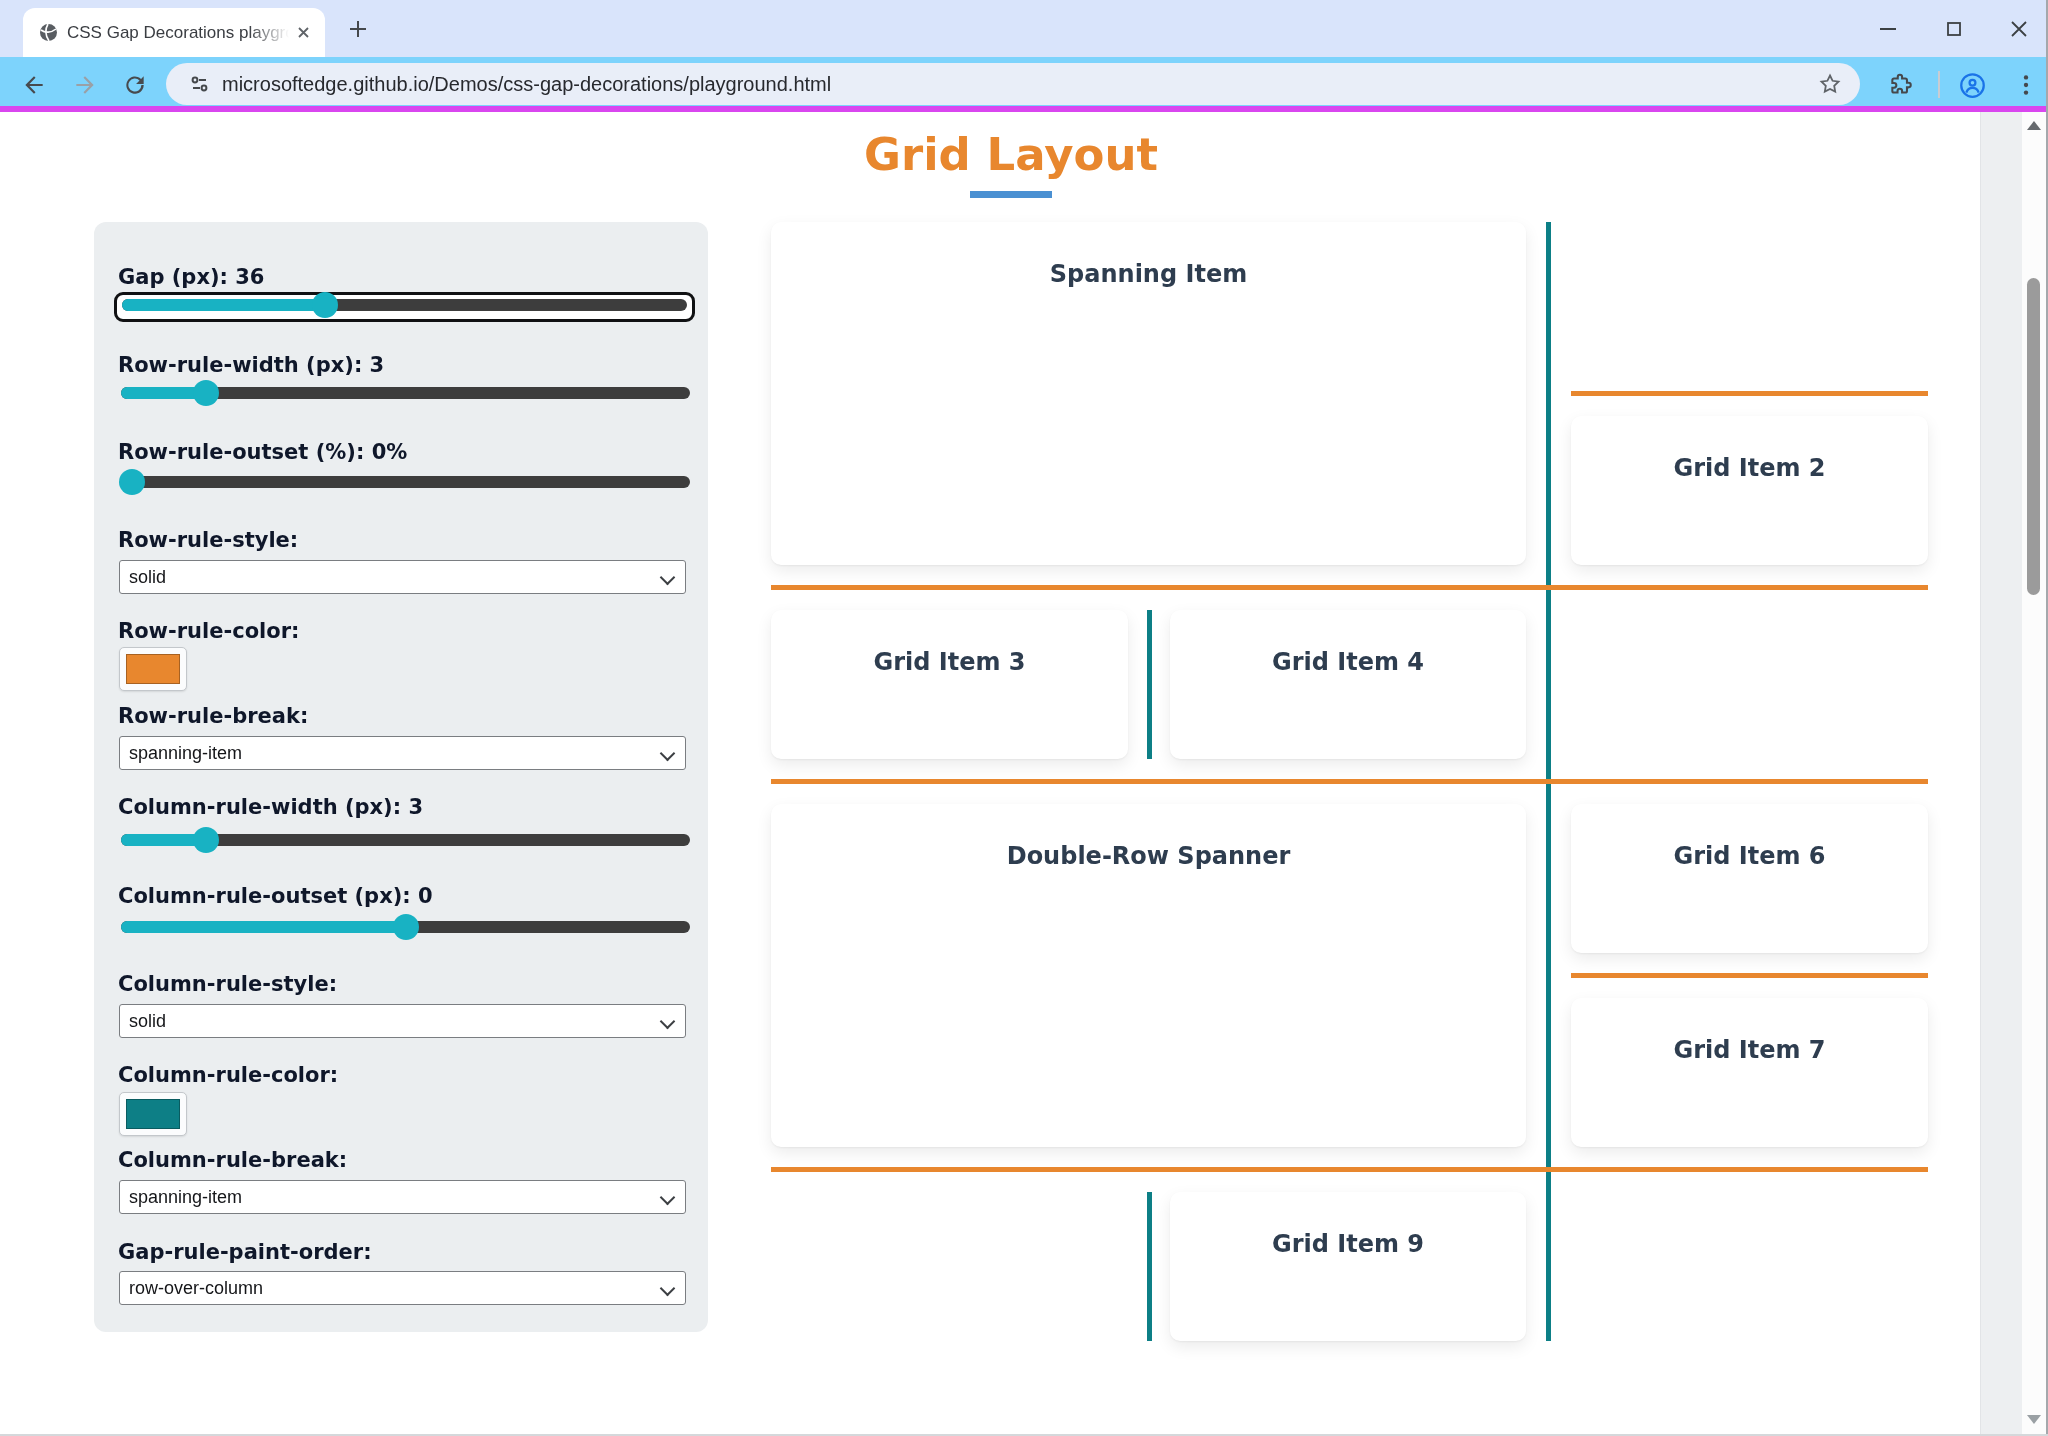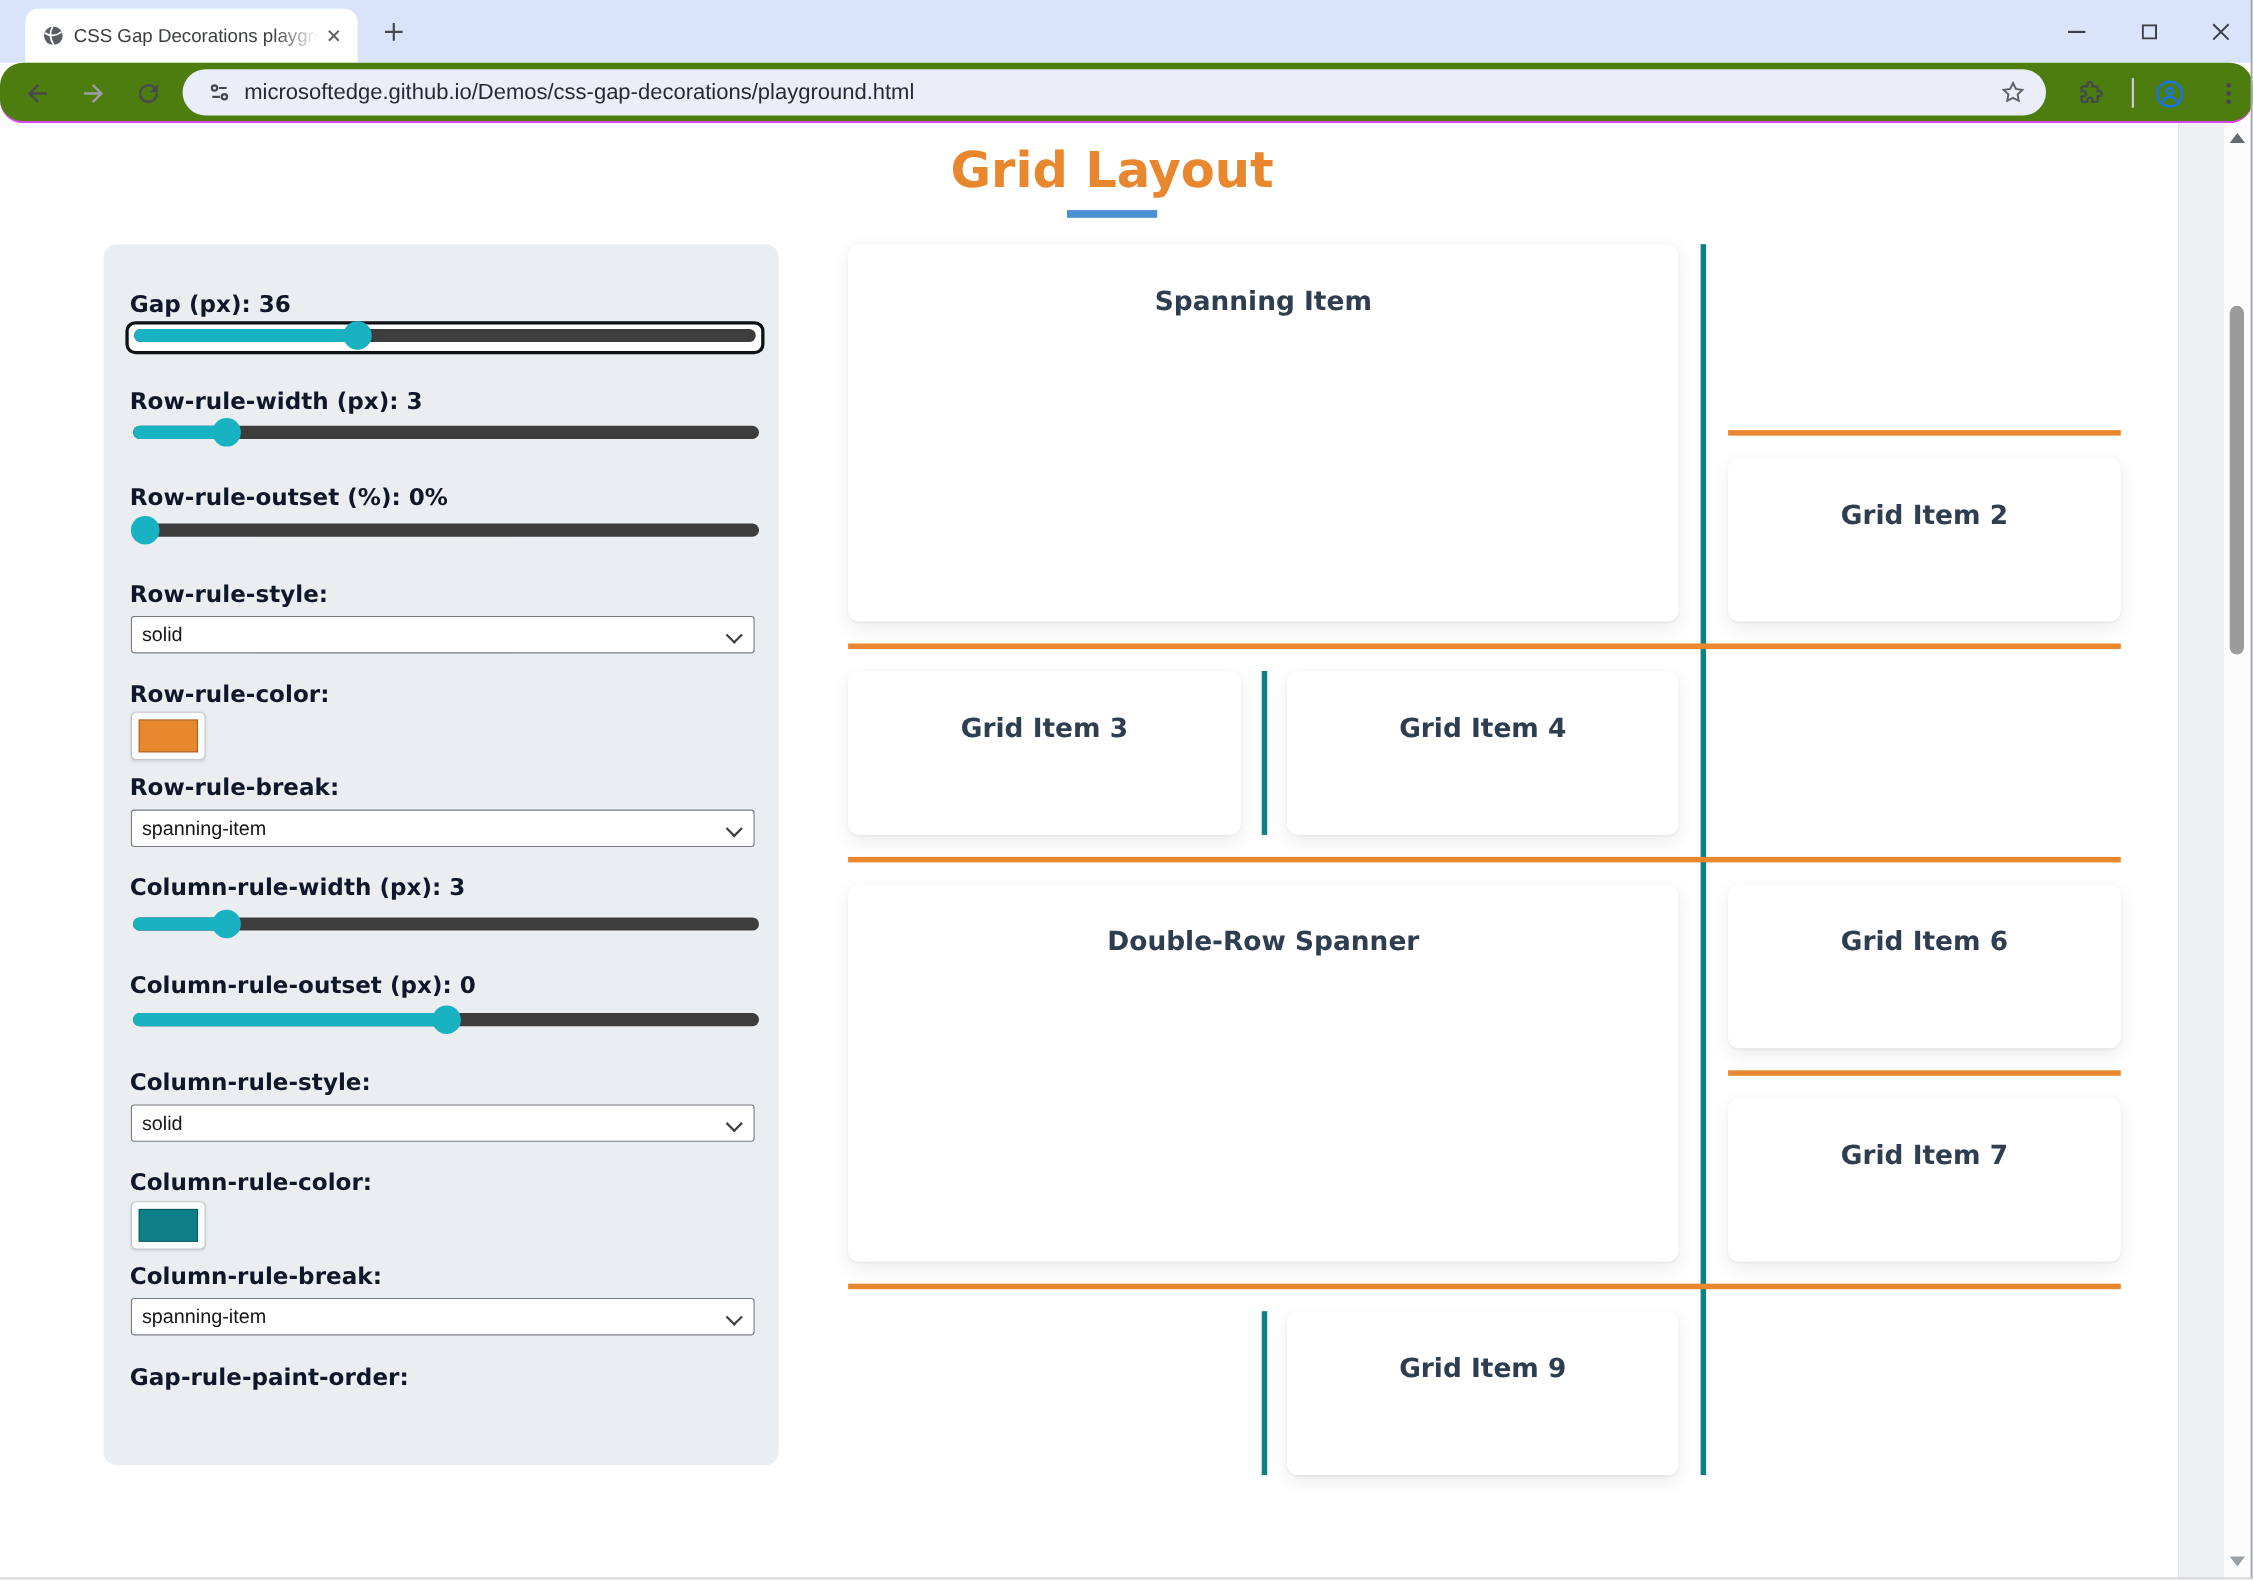--- a/index.html
+++ b/index.html
@@ -12,22 +12,22 @@
   .favicon{position:absolute;left:16px;top:15px;width:19px;height:19px;}
   .tab-title{position:absolute;left:44px;top:15px;width:222px;height:22px;overflow:hidden;
              white-space:nowrap;font-size:17px;color:#3a3d42;
              -webkit-mask-image:linear-gradient(90deg,#000 82%,transparent);
              mask-image:linear-gradient(90deg,#000 82%,transparent);}
   .tab-close{position:absolute;right:13px;top:16px;width:17px;height:17px;}
   .newtab{position:absolute;left:345px;top:16px;width:26px;height:26px;}
   .winctl{position:absolute;top:0;height:57px;width:46px;}
   .winctl svg{position:absolute;left:50%;top:50%;transform:translate(-50%,-50%);}
   
-  .toolbar{position:absolute;left:0;top:57px;width:2048px;height:55px;background:#4d7c0f;
-           border-bottom:2px solid #d946ef;box-sizing:border-box;border-radius:21px;}
+  .toolbar{position:absolute;left:0;top:57px;width:2048px;height:55px;background:#7dd3fc;
+           border-bottom:6px solid #d946ef;box-sizing:border-box;}
   .tool-ic{position:absolute;top:15px;width:26px;height:26px;}
   .omnibox{position:absolute;left:166px;top:6px;width:1694px;height:42px;background:#e9eef8;
            border-radius:21px;}
   .url-text{position:absolute;left:56px;top:10px;font-size:20px;color:#27292e;white-space:nowrap;}
   .tb-divider{position:absolute;left:1938px;top:14px;width:2px;height:27px;background:#c9ccd2;}
   
   .content{position:absolute;left:0;top:112px;width:2048px;height:1324px;background:#fff;}
   .gutter-band{position:absolute;left:1980px;top:0;width:42px;height:1324px;background:#edeff1;
                border-left:1px solid #e2e4e7;box-sizing:border-box;}
   .vscroll{position:absolute;left:2022px;top:0;width:24px;height:1324px;background:#fcfcfc;}
@@ -233,20 +233,24 @@
         <div class="swfill" style="background: rgb(13, 127, 134);"></div>
       </div>
 
       <div class="lbl" style="top:926px">Column-rule-break:</div>
       <div class="sel" style="top:958px">
         <span>spanning-item</span>
         <span class="chev"></span>
       </div>
 
       <div class="lbl" style="top:1018px">Gap-rule-paint-order:</div>
+      <div class="sel" style="top:1049px">
+        <span>row-over-column</span>
+        <span class="chev"></span>
+      </div>
     </div>
 
     <div class="vr" style="left: 1546px; top: 110px; height: 1119px; background: rgb(13, 127, 134);"></div>
     <div class="vr" style="left: 1147px; top: 498px; height: 149px; background: rgb(13, 127, 134);"></div>
     <div class="vr" style="left: 1147px; top: 1080px; height: 149px; background: rgb(13, 127, 134);"></div>
 
     <div class="hr" style="left: 1571px; top: 279px; width: 357px; background: rgb(232, 135, 46);"></div>
     <div class="hr" style="left: 771px; top: 473px; width: 1157px; background: rgb(232, 135, 46);"></div>
     <div class="hr" style="left: 771px; top: 667px; width: 1157px; background: rgb(232, 135, 46);"></div>
     <div class="hr" style="left: 1571px; top: 861px; width: 357px; background: rgb(232, 135, 46);"></div>

